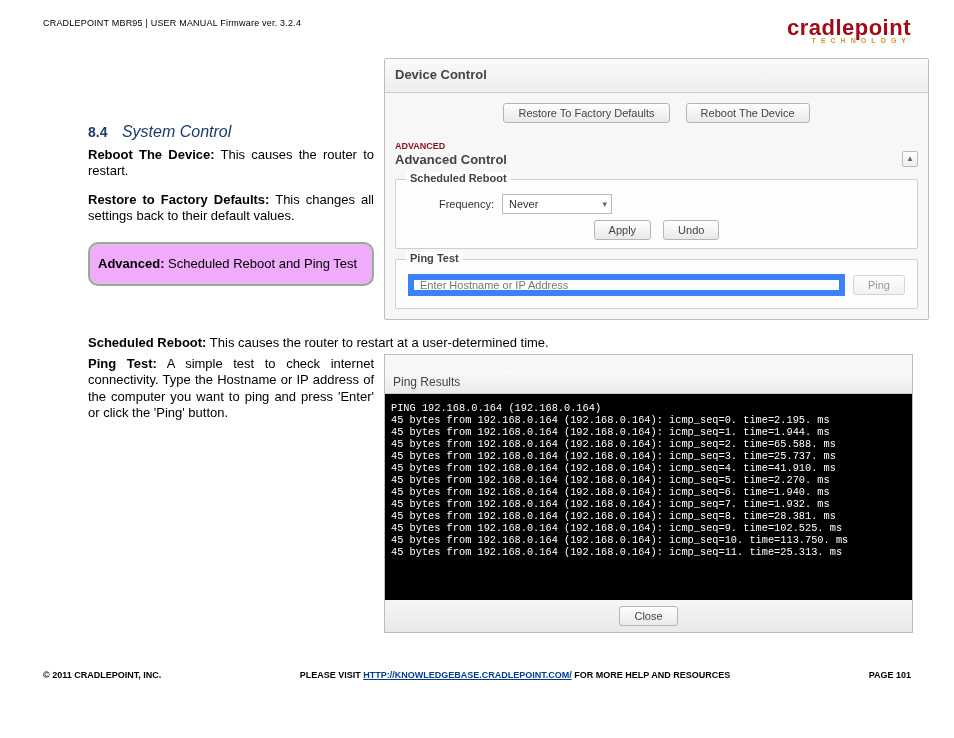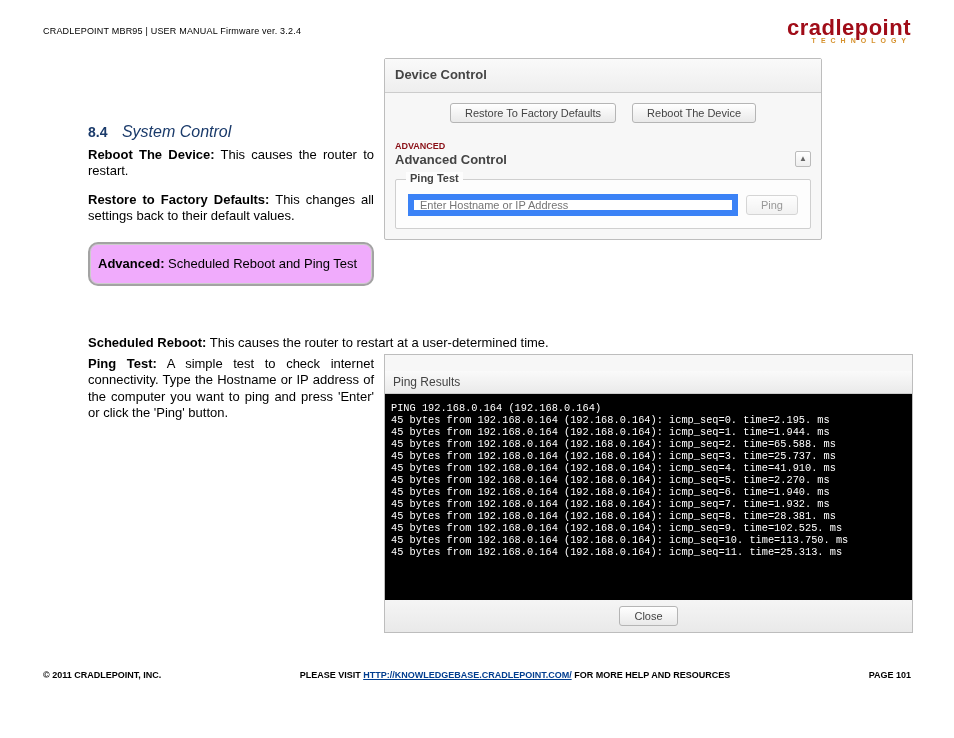--- a/index.html
+++ b/index.html
@@ -10,21 +10,21 @@
     font-family: Arial, Helvetica, sans-serif;
     background: #fff;
     color: #000;
     position: relative;
   }
 
   
   .doc-header {
     position: absolute;
     top: 18px; left: 43px; right: 43px;
-    display: flex; align-items: center; justify-content: space-between;
+    display: flex; align-items: flex-start; justify-content: space-between;
     font-size: 9px;
   }
   .doc-header-left { letter-spacing: .2px; }
   .cp-logo { text-align: right; line-height: .9; }
   .cp-logo-main { color: #a00c18; font-weight: 600; font-size: 22px; letter-spacing: .5px; }
   .cp-logo-sub { color: #d6922e; font-size: 7px; letter-spacing: 5px; font-weight: 700; }
 
   
   .left-col {
     position: absolute;
@@ -51,21 +51,21 @@
   
   .wide-para {
     position: absolute;
     left: 88px; width: 514px;
     font-size: 13px; line-height: 1.25;
   }
 
   
   .ui-panel {
     position: absolute;
-    top: 58px; left: 384px; width: 438px;
+    top: 58px; left: 384px; width: 545px;
     background: #f7f7f7;
     border: 1px solid #bdbdbd;
     border-radius: 2px;
   }
   .ui-panel .titlebar {
     font-size: 13px; font-weight: 700; color: #444;
     padding: 8px 10px 10px; background: linear-gradient(#fafafa,#eee);
     border-bottom: 1px solid #ccc;
   }
   .ui-row-buttons {
@@ -201,20 +201,34 @@
     <span class="ui-btn">Restore To Factory Defaults</span>
     <span class="ui-btn">Reboot The Device</span>
   </div>
 
   <div class="adv-tag">ADVANCED</div>
   <div class="adv-title">
     <span>Advanced Control</span>
     <span class="collapse-btn">▲</span>
   </div>
 
+  <div class="fieldset">
+    <span class="legend">Scheduled Reboot</span>
+    <div class="form-row">
+      <label>Frequency:</label>
+      <span class="select">
+        <span>Never</span>
+        <span class="caret">▾</span>
+      </span>
+    </div>
+    <div class="sub-buttons">
+      <span class="ui-btn">Apply</span>
+      <span class="ui-btn">Undo</span>
+    </div>
+  </div>
 
   <div class="fieldset">
     <span class="legend">Ping Test</span>
     <div class="form-row">
       <input class="text-input" placeholder="Enter Hostname or IP Address" style="">
       <span class="ui-btn" style="opacity:.55;">Ping</span>
     </div>
   </div>
 </div>
 

